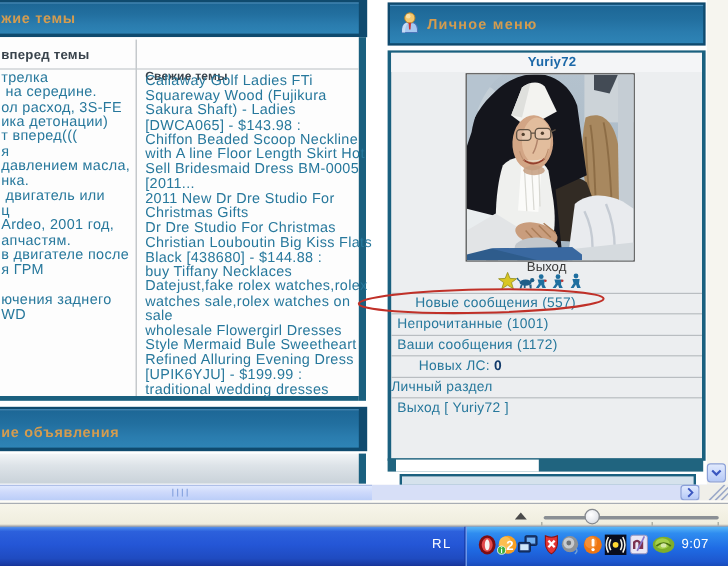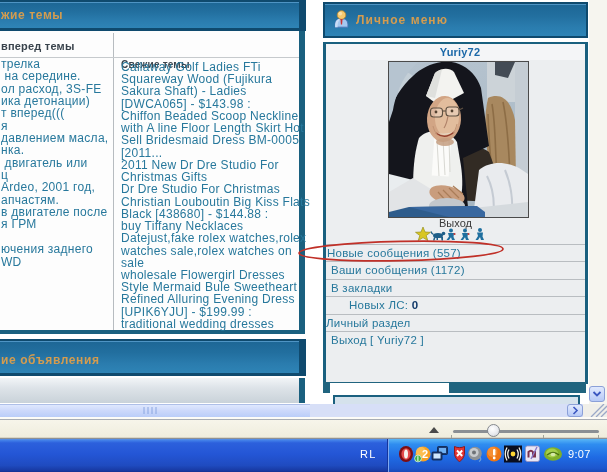--- a/index.html
+++ b/index.html
@@ -182,23 +182,23 @@
   </g>
   <circle cx="53.5" cy="8" r="1.1" fill="#b33"></circle>
 
   <g fill="#1f6f9f">
     <circle cx="65" cy="4" r="2"></circle>
       <path d="M62 6.5 L68 6.5 L67.5 10.5 L69 14 L66 14 L65 11 L63 14 L60.5 14 L63 10Z"></path>
   </g>
 </svg>
 
 <div class="abs" style="left:326px;top:244px;width:259px;">
-  <div style="height:16.4px;border-top:1px solid #b9bdc1;padding-left:1px;font-size:11.5px;color:#27789c;letter-spacing:0.25px;line-height:17px;">Новые сообщения (557)</div>
+  <div style="height:16.4px;border-top:1px solid #b9bdc1;padding-left:20px;font-size:11.5px;color:#27789c;letter-spacing:0.25px;line-height:17px;">Новые сообщения (557)</div>
+  <div style="height:16.4px;border-top:1px solid #b9bdc1;padding-left:5px;font-size:11.5px;color:#27789c;letter-spacing:0.25px;line-height:17px;">Непрочитанные (1001)</div>
   <div style="height:16.4px;border-top:1px solid #b9bdc1;padding-left:5px;font-size:11.5px;color:#27789c;letter-spacing:0.25px;line-height:17px;">Ваши сообщения (1172)</div>
-  <div style="height:16.4px;border-top:1px solid #b9bdc1;padding-left:5px;font-size:11.5px;color:#27789c;letter-spacing:0.25px;line-height:17px;">В закладки</div>
   <div style="height:16.4px;border-top:1px solid #b9bdc1;padding-left:23px;font-size:11.5px;color:#27789c;letter-spacing:0.25px;line-height:17px;">Новых ЛС: <b style="color:#123a6a;">0</b></div>
   <div style="height:16.4px;border-top:1px solid #b9bdc1;padding-left:0;font-size:11.5px;color:#27789c;letter-spacing:0.25px;line-height:17px;">Личный раздел</div>
   <div style="height:16.4px;border-top:1px solid #b9bdc1;padding-left:5px;font-size:11.5px;color:#27789c;letter-spacing:0.25px;line-height:17px;">Выход [ Yuriy72 ]</div>
 </div>
 
 <svg class="abs" style="left:294px;top:234px;" width="216" height="34" viewBox="0 0 216 34">
   <ellipse cx="107" cy="17" rx="102" ry="9.7" fill="none" stroke="#c03028" stroke-width="1.7" transform="rotate(-1.2 107 17)"></ellipse>
 </svg>
 
 <div class="abs" style="left:323px;top:382px;width:263px;height:11px;background:#20647f;"></div>

